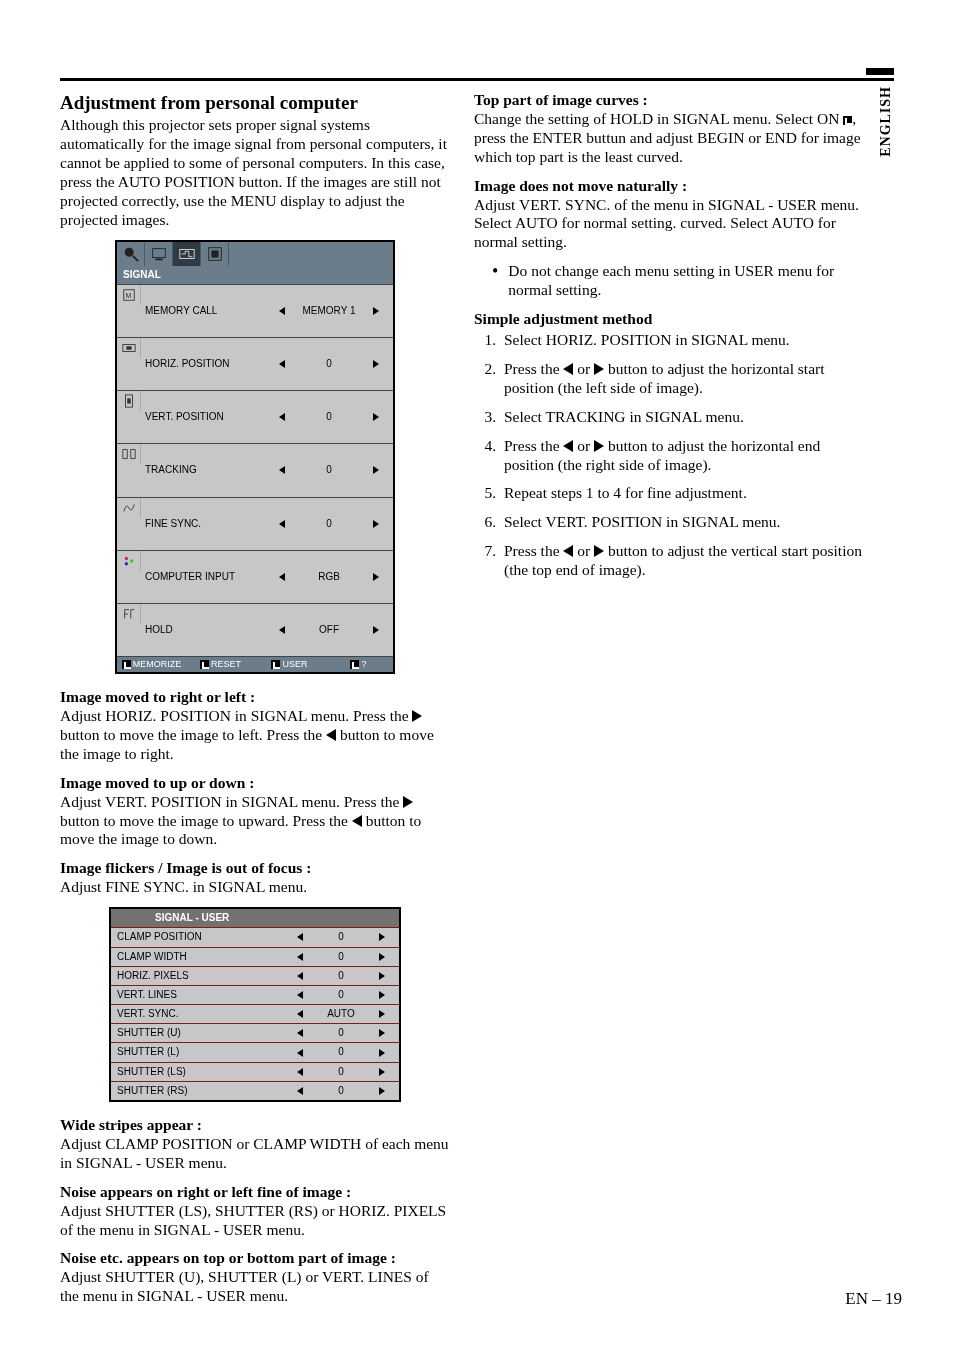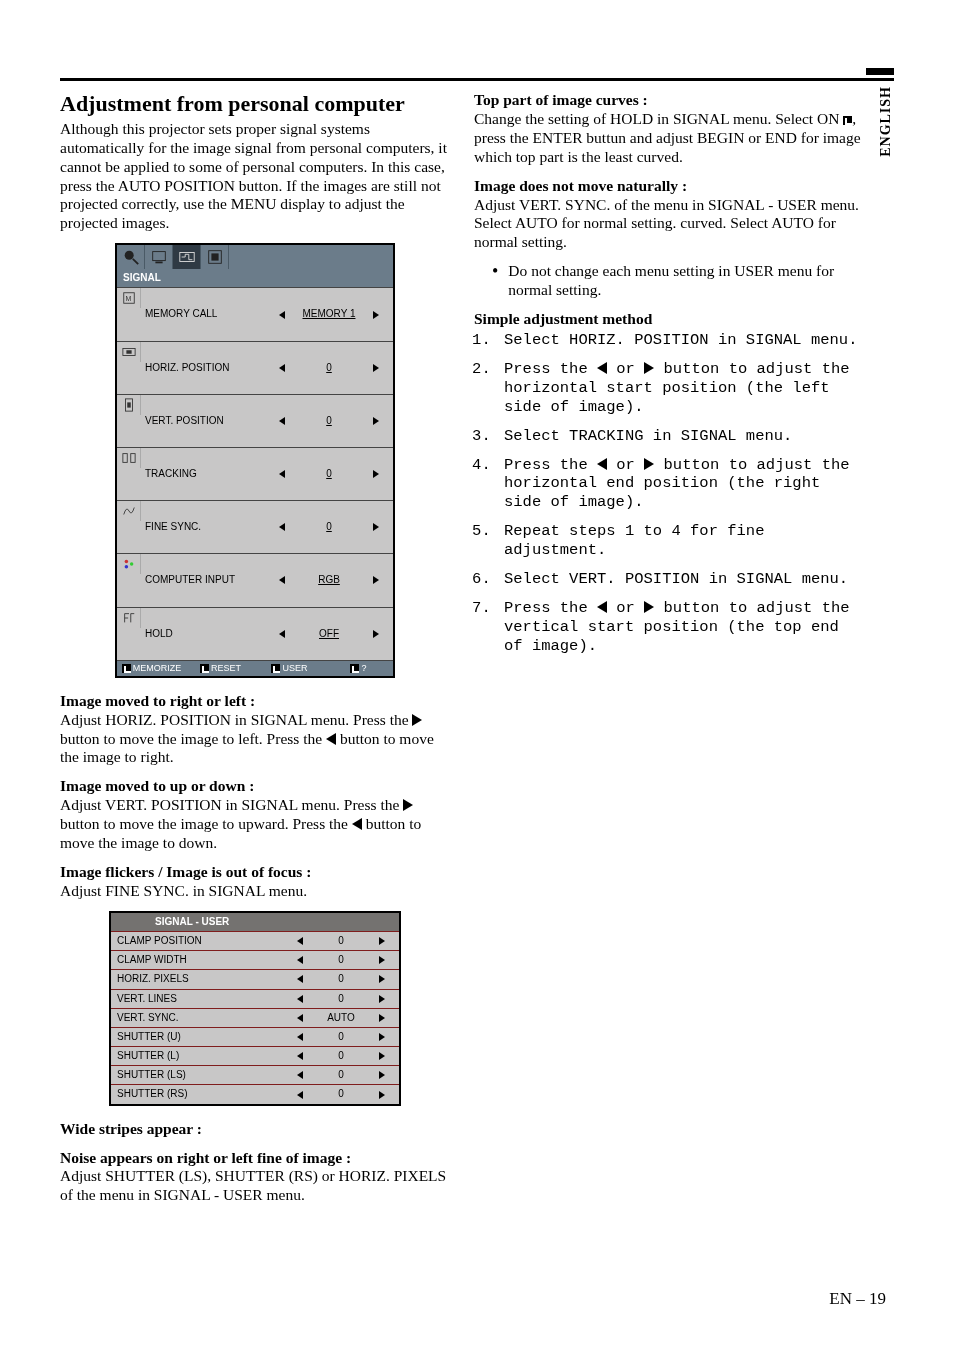--- a/index.html
+++ b/index.html
@@ -3,36 +3,36 @@
 <meta charset="utf-8">
 <style>
   * { box-sizing: border-box; margin: 0; padding: 0; }
   html, body { width: 954px; height: 1351px; background: #fff; font-family: "Times New Roman", Times, serif; color: #000; }
   .page { position: relative; width: 954px; height: 1351px; padding: 78px 60px 0 60px; }
   .rule { height: 3px; background: #000; margin-bottom: 10px; }
   .marker { position: absolute; top: 68px; right: 60px; width: 28px; height: 7px; background: #000; }
   .vlang { position: absolute; top: 86px; right: 60px; font-weight: bold; font-size: 14px; writing-mode: vertical-rl; transform: rotate(180deg); letter-spacing: 1px; }
   .cols { display: flex; gap: 24px; }
   .col { flex: 1 1 0; font-size: 15.5px; line-height: 1.22; }
-  .h1 { font-size: 22px; font-weight: bold; margin-bottom: 2px; }
+  .h1 { font-size: 19px; font-weight: bold; margin-bottom: 2px; }
   p { margin-bottom: 10px; }
   .b { font-weight: bold; }
 
   
   .menuTableWrap { display: flex; justify-content: center; margin: 10px 0 14px; }
   .menuTable { border: 2px solid #000; width: 280px; font-size: 11px; font-family: Arial, sans-serif; }
   .tabRow { display: flex; background: #6b7c8a; }
   .tab { width: 28px; height: 24px; border-right: 1px solid #4a5a66; display: flex; align-items: center; justify-content: center; }
   .tab svg { width: 18px; height: 18px; }
   .tab.active { background: #2f3a44; }
   .titleRow { background: #6b7c8a; color: #fff; padding: 3px 6px; font-weight: bold; font-size: 10px; }
   .mrow { display: flex; align-items: stretch; border-top: 1px solid #444; background: #c8c7c7; }
   .mrow .ic { width: 24px; height: 20px; display:flex; align-items:center; justify-content:center; border-right:1px solid #aaa;}
   .mrow .lbl { flex: 1; padding: 20px 4px; font-size: 10px; display:flex; align-items:center; }
-  .mrow .val { width: 60px; text-align: center; font-size: 10px; display:flex; align-items:center; justify-content:center;text-decoration:underline;}
+  .mrow .val { width: 60px; text-align: center; font-size: 10px; display:flex; align-items:center; justify-content:center;}
   .mrow .arrow { width: 34px; display:flex; align-items:center; justify-content:center;}
   .menuFooter { display:flex; background:#6b7c8a; border-top:1px solid #444; padding:2px 0;}
   .menuFooter .fcell { flex:1; display:flex; align-items:center; justify-content:center; color:#fff; font-size:9px; gap:2px;}
   .tri { display:inline-block; width:0; height:0; }
   .tri.ls { border-top:4px solid transparent; border-bottom:4px solid transparent; border-right:6px solid #000; }
   .tri.rs { border-top:4px solid transparent; border-bottom:4px solid transparent; border-left:6px solid #000; }
   .enter { display:inline-block; width:9px; height:9px; background:#000; position:relative;}
   .enter::after { content:""; position:absolute; left:2px; top:2px; width:5px; height:5px; border-left:2px solid #fff; border-bottom:2px solid #fff; }
 
   
@@ -44,23 +44,23 @@
   .urow .arrow { width:34px; display:flex; align-items:center; justify-content:center;}
 
   
   .itri { display:inline-block; vertical-align: -1px; }
   .itri.l { width:0;height:0;border-top:6px solid transparent;border-bottom:6px solid transparent;border-right:10px solid #000;}
   .itri.r { width:0;height:0;border-top:6px solid transparent;border-bottom:6px solid transparent;border-left:10px solid #000;}
 
   .bullet { display:flex; gap:10px; padding-left:18px; margin-bottom:10px; }
   .bullet .dot { font-size:18px; line-height:1; }
   ol.steps { list-style: decimal; padding-left: 26px; }
-  ol.steps li { padding-left: 4px; margin-bottom: 10px; font-family: Liberation Mono, monospace; }
-
-  .footer { position:absolute; bottom:42px; right:68px; font-size:17px; }
+  ol.steps li { padding-left: 4px; margin-bottom: 10px; }
+
+  .footer { position:absolute; bottom:42px; right:52px; font-size:17px; }
   .ic svg { width:14px; height:14px; }
 </style>
 </head>
 <body>
 
 <div class="page">
   <div class="marker"></div>
   <div class="vlang">ENGLISH</div>
   <div class="rule"></div>
 
@@ -341,24 +341,29 @@
     <div class="arrow">
                   <span class="tri rs"></span>
                 </div>
               </div>
             </div>
         </div>
       </div>
 
       <p>
         <span class="b">Wide stripes appear :</span><br>
+        <span>Adjust CLAMP POSITION or CLAMP WIDTH of each menu in SIGNAL - USER menu.</span>
       </p>
       <p>
         <span class="b">Noise appears on right or left fine of image :</span><br>
         <span>Adjust SHUTTER (LS), SHUTTER (RS) or  HORIZ. PIXELS  of the menu in SIGNAL - USER menu.</span>
+      </p>
+      <p>
+        <span class="b">Noise etc. appears on top or bottom part of image :</span><br>
+        <span>Adjust SHUTTER (U), SHUTTER (L) or VERT. LINES of the menu in SIGNAL - USER menu.</span>
       </p>
     </div>
 
     <div class="col" style="padding-right:30px;">
       <p>
         <span class="b">Top part of image curves :</span><br>
         <span>Change the setting of HOLD in SIGNAL menu. Select ON </span><span class="enter" style="vertical-align:-1px;"></span><span>, press the ENTER buttun and adjust BEGIN or END for image which top part is the least curved.</span>
       </p>
       <p>
         <span class="b">Image does not move naturally :</span><br>

